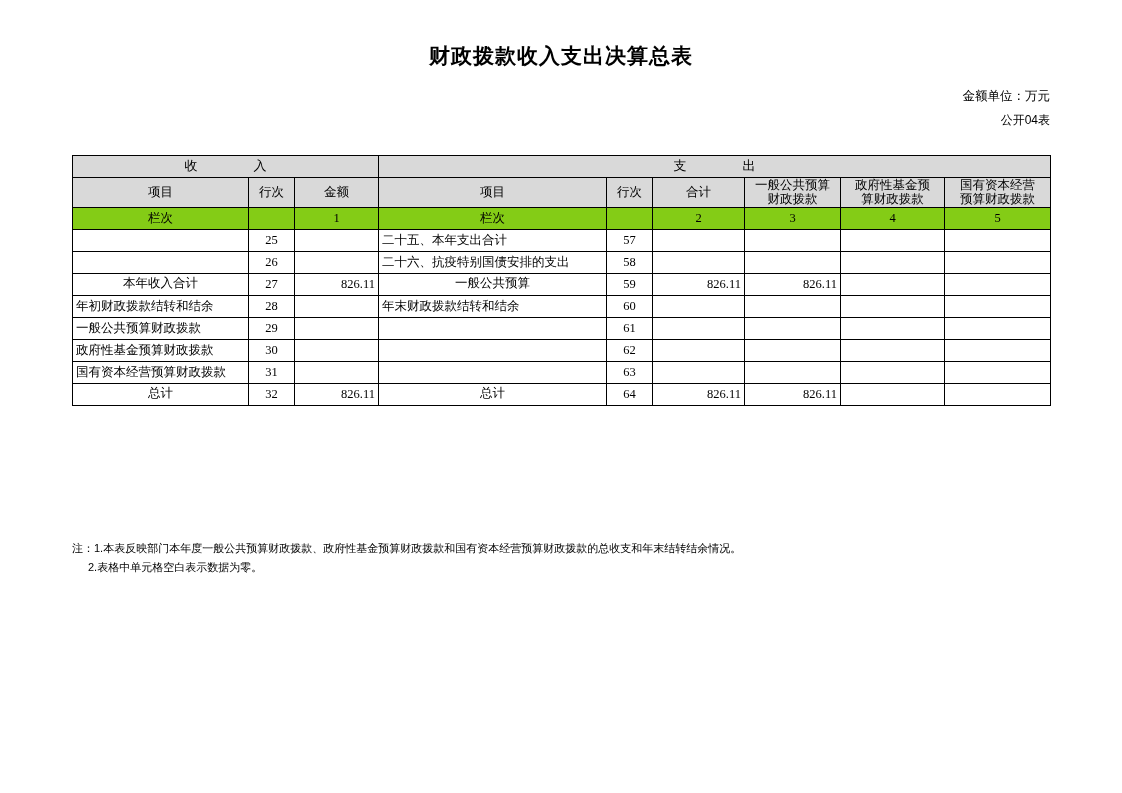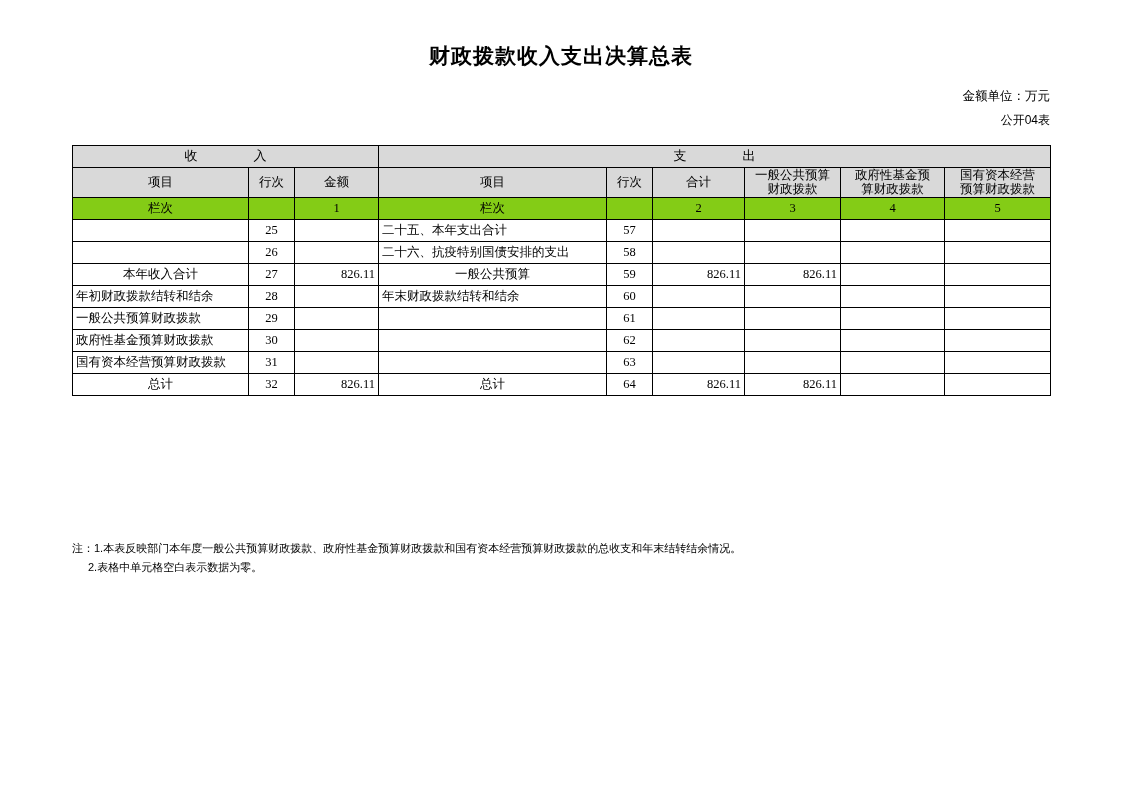--- a/index.html
+++ b/index.html
@@ -51,21 +51,21 @@
   .unit {
     position: absolute;
     right: 72px;
     font-size: 12.5px;
     font-family: "Liberation Sans", "DejaVu Sans", sans-serif;
     margin-left: 36px;
   }
   table.fin {
     position: absolute;
     left: 72px;
-    top: 103px;
+    top: 113px;
     border-collapse: collapse;
     table-layout: fixed;
     width: 978px;
     font-size: 12.5px;
     font-family: "Liberation Sans", "DejaVu Sans", sans-serif;
   }
   table.fin td, table.fin th {
     border: 1px solid #000000;
     padding: 0 3px;
     height: 21px;
@@ -87,21 +87,21 @@
     background: #d9d9d9;
     text-align: center;
     height: 38px;
     font-size: 12.5px;
   }
   .hdr3 {
     background: #84cc16;
     text-align: center;
     height: 24px;
   }
-  .c { text-align: center; }
+  .c { text-align: center; font-family: Liberation Mono, monospace; }
   .r { text-align: right; padding-right: 9px; }
   .l { text-align: left; padding-left: 4px; }
   .num { font-family: "Liberation Serif", "DejaVu Serif", serif; font-size: 12.5px; }
   .notes {
     position: absolute;
     left: 72px;
     top: 497px;
     font-size: 11px;
     font-family: "Liberation Sans", "DejaVu Sans", sans-serif;
     line-height: 1.7;

